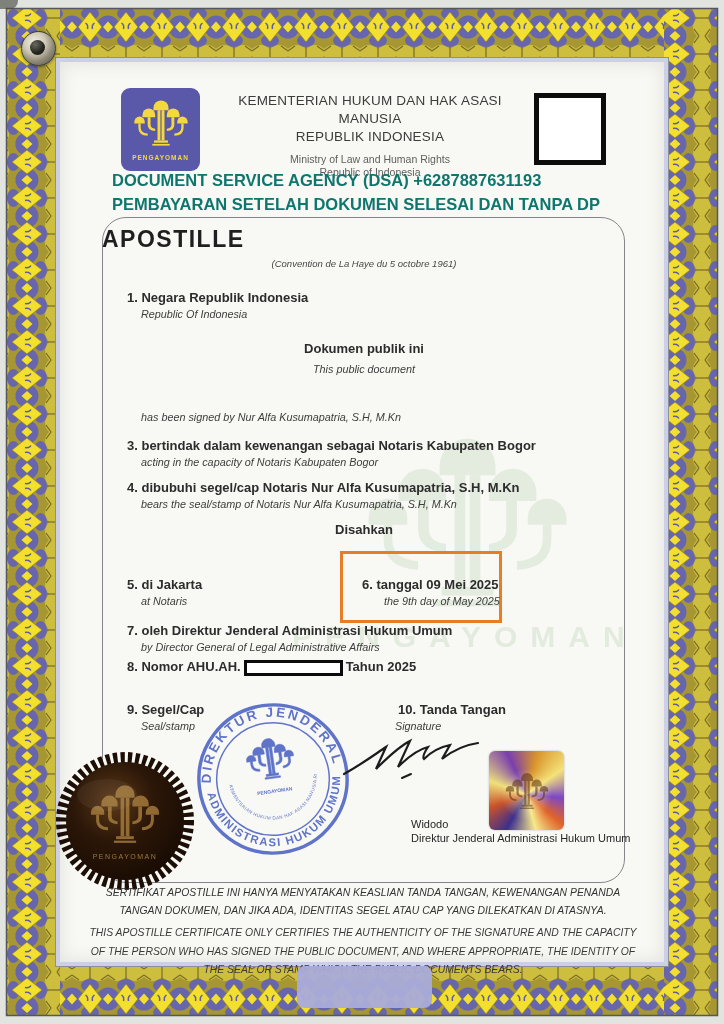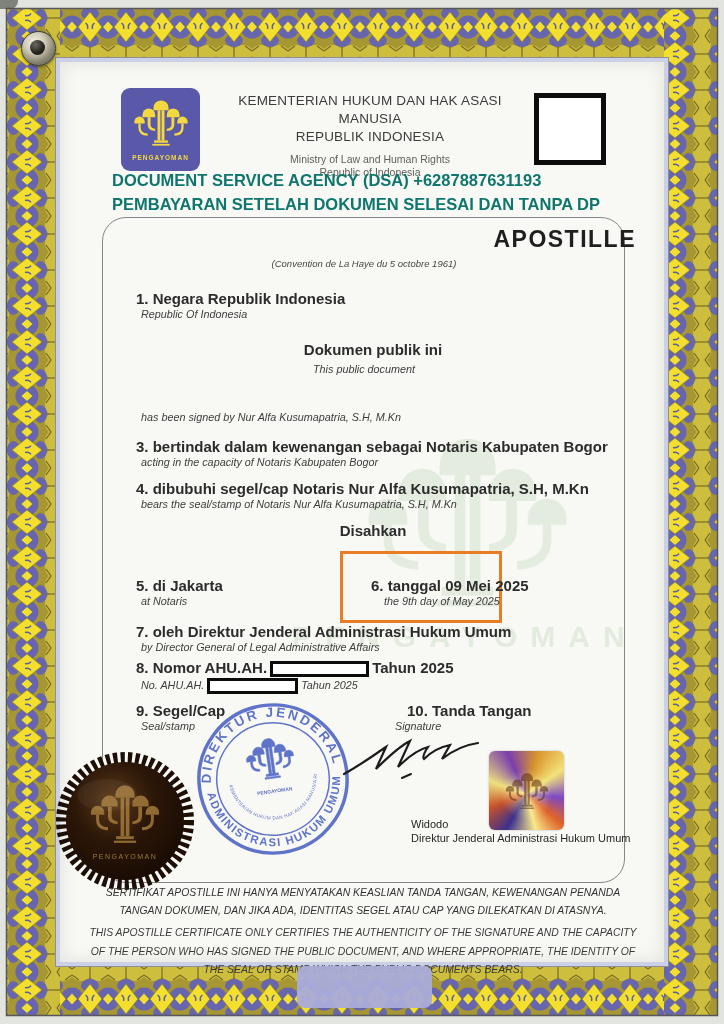--- a/index.html
+++ b/index.html
@@ -27,23 +27,23 @@
     display:flex;flex-direction:column;align-items:center;justify-content:flex-start;}
   .logo-box svg{width:62px;height:58px;margin-top:6px;}
   .logo-text{color:#f3d840;font-size:6.5px;letter-spacing:1px;font-weight:bold;margin-top:2px;}
   .ministry{left:205px;top:92px;width:330px;text-align:center;color:#3c3c3c;}
   .m1{font-size:13.5px;letter-spacing:.2px;line-height:1.35;}
   .m2{font-size:10.5px;color:#5e5e5e;line-height:1.3;margin-top:6px;}
   .qr-redaction{left:534px;top:93px;width:62px;height:62px;background:#fff;border:5px solid #0c0c0c;}
   .promo{left:112px;top:168px;width:560px;font-weight:bold;font-size:16.5px;line-height:1.48;}
   
   .cert-box{left:102px;top:217px;width:521px;height:664px;border:1.5px solid #85868a;border-radius:24px;}
-  .title{left:112px;top:226px;width:524px;text-align:right;font-weight:bold;font-size:23px;letter-spacing:1.5px;color:#1f1f1f;}
+  .title{left:102px;top:226px;width:524px;text-align:left;font-weight:bold;font-size:23px;letter-spacing:1.5px;color:#1f1f1f;}
   .subtitle{left:102px;top:258px;width:524px;text-align:center;font-style:italic;font-size:9.5px;color:#474747;}
-  .it-id{font-weight:bold;font-size:15px;color:#2c2c2c;white-space:nowrap;margin-left:9px;}
+  .it-id{font-weight:bold;font-size:13px;color:#2c2c2c;white-space:nowrap;}
   .it-en{font-style:italic;font-size:10.8px;color:#3d3d3d;white-space:nowrap;}
   .ctr{left:102px;width:524px;text-align:center;}
   .redact{display:inline-block;background:#fff;border:3px solid #0b0b0b;height:10px;vertical-align:middle;margin:0 3px;}
   .hl-box{left:340px;top:551px;width:156px;height:66px;border:3px solid #e87d26;}
   
   .wm-text{left:292px;top:620px;font-weight:bold;font-size:30px;letter-spacing:13px;color:#e3ebde;}
   
   .holo{left:489px;top:751px;width:75px;height:79px;border-radius:6px;
     background:
       radial-gradient(circle at 50% 55%, rgba(255,245,180,.55) 0%, rgba(255,255,255,0) 45%),
@@ -172,23 +172,20 @@
   <div class="abs it-en" style="left:141px;top:595px">at Notaris</div>
   <div class="abs it-id" style="left:362px;top:577px">6. tanggal 09 Mei 2025</div>
   <div class="abs it-en" style="left:384px;top:595px">the 9th day of May 2025</div>
 
   <div class="abs it-id" style="left:127px;top:623px">7. oleh Direktur Jenderal Administrasi Hukum Umum</div>
   <div class="abs it-en" style="left:141px;top:641px">by Director General of Legal Administrative Affairs</div>
 
   <div class="abs it-id" style="left:127px;top:659px">
     <span>8. Nomor AHU.AH.</span><span class="redact" style="width:93px"></span><span>Tahun 2025</span>
   </div>
-  <div class="abs it-en" style="left:141px;top:678px">
-    <span>No. AHU.AH.</span><span class="redact" style="width:85px"></span><span>Tahun 2025</span>
-  </div>
 
   <div class="abs it-id" style="left:127px;top:702px">9. Segel/Cap</div>
   <div class="abs it-en" style="left:141px;top:720px">Seal/stamp</div>
   <div class="abs it-id" style="left:398px;top:702px">10. Tanda Tangan</div>
   <div class="abs it-en" style="left:395px;top:720px">Signature</div>
 
   <svg class="abs" style="left:194px;top:700px;opacity:.88" width="158" height="158" viewBox="-80 -80 160 160">
     <g transform="rotate(-8)" fill="none" stroke="#4a62c4">
       <circle r="75" stroke-width="3.5"></circle>
       <circle r="57" stroke-width="1.5"></circle>

